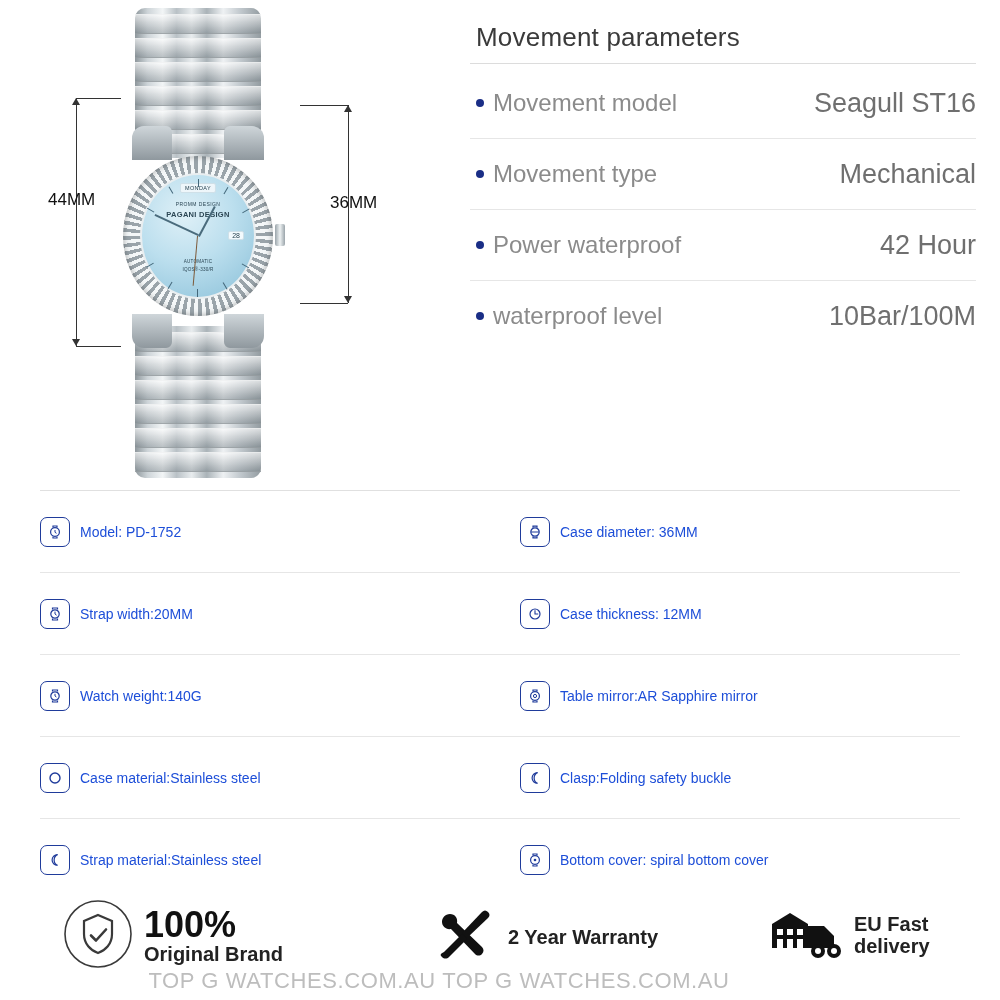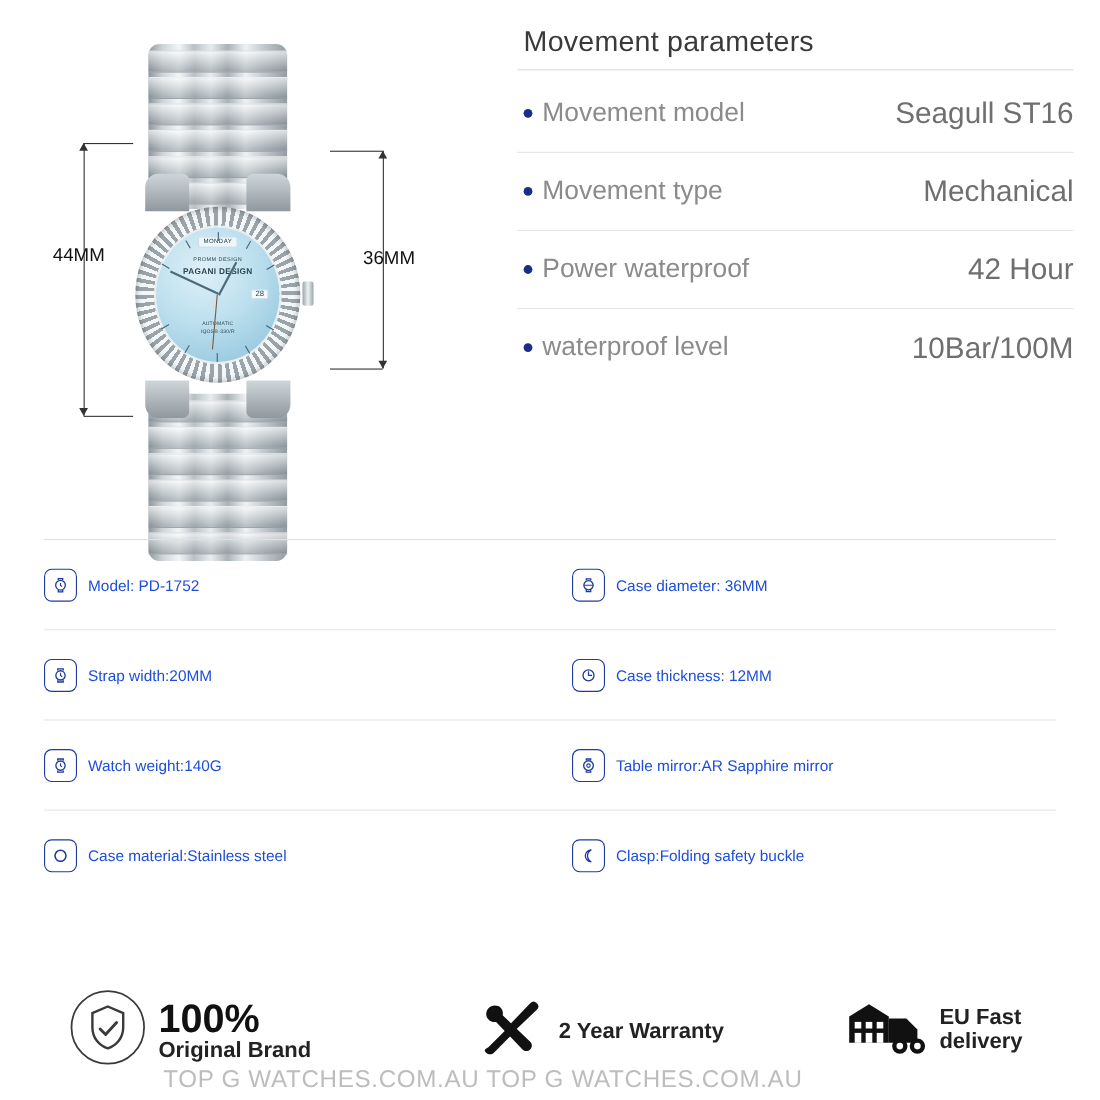--- a/index.html
+++ b/index.html
@@ -7,21 +7,21 @@
     margin: 0; padding: 0;
     width: 1000px; height: 1000px;
     background: #ffffff;
     font-family: "Liberation Sans", sans-serif;
     overflow: hidden;
   }
   .page { position: relative; width: 1000px; height: 1000px; }
 
   
   .top { display: flex; width: 1000px; height: 490px; }
-  .watch-pane { position: relative; width: 460px; height: 490px; margin-top: 32px; }
+  .watch-pane { position: relative; width: 460px; height: 490px; }
 
   
   .dimline { position: absolute; background: #333; }
   .v-line { width: 1px; }
   .h-line { height: 1px; }
   .dim-label { position: absolute; font-size: 17px; color: #111; font-family: "Liberation Sans", sans-serif; }
 
   .arrow-up, .arrow-down, .arrow-left, .arrow-right {
     position: absolute; width: 0; height: 0;
   }
@@ -300,20 +300,40 @@
       <div class="det-cell right">
         <span class="ic">
           <svg width="16" height="16" viewBox="0 0 16 16">
               <path d="M10.5 2.6A5 5 0 1 0 10.5 13.4 6 6 0 0 1 10.5 2.6Z" fill="none" stroke="#1f3b9b" stroke-width="1.2"></path>
             </svg>
         </span>
         <span class="det-txt">Clasp:Folding safety buckle</span>
       </div>
     </div>
 
+    <div class="det-row">
+      <div class="det-cell">
+        <span class="ic">
+          <svg width="16" height="16" viewBox="0 0 16 16">
+              <path d="M10.5 2.6A5 5 0 1 0 10.5 13.4 6 6 0 0 1 10.5 2.6Z" fill="none" stroke="#1f3b9b" stroke-width="1.2"></path>
+            </svg>
+        </span>
+        <span class="det-txt">Strap material:Stainless steel</span>
+      </div>
+      <div class="det-cell right">
+        <span class="ic">
+          <svg width="16" height="16" viewBox="0 0 16 16">
+              <circle cx="8" cy="8" r="4.4" fill="none" stroke="#1f3b9b" stroke-width="1.2"></circle>
+              <circle cx="8" cy="8" r="1.3" fill="#1f3b9b"></circle>
+              <path d="M6 3.4V2h4v1.4M6 12.6V14h4v-1.4" fill="none" stroke="#1f3b9b" stroke-width="1.2"></path>
+            </svg>
+        </span>
+        <span class="det-txt">Bottom cover: spiral bottom cover</span>
+      </div>
+    </div>
   </div>
 
   <div class="footer">
 
     <div class="badge b1">
       <span>
         <svg width="72" height="72" viewBox="0 0 72 72">
           <circle cx="36" cy="36" r="33" fill="none" stroke="#3a3a3a" stroke-width="1.6"></circle>
           <path d="M36 17l14 6v13c0 10-6.6 16.5-14 19-7.4-2.5-14-9-14-19V23l14-6z" fill="none" stroke="#3a3a3a" stroke-width="2.2"></path>
           <path d="M29 37.5l5 5 10-11" fill="none" stroke="#3a3a3a" stroke-width="2.6" stroke-linecap="round" stroke-linejoin="round"></path>

